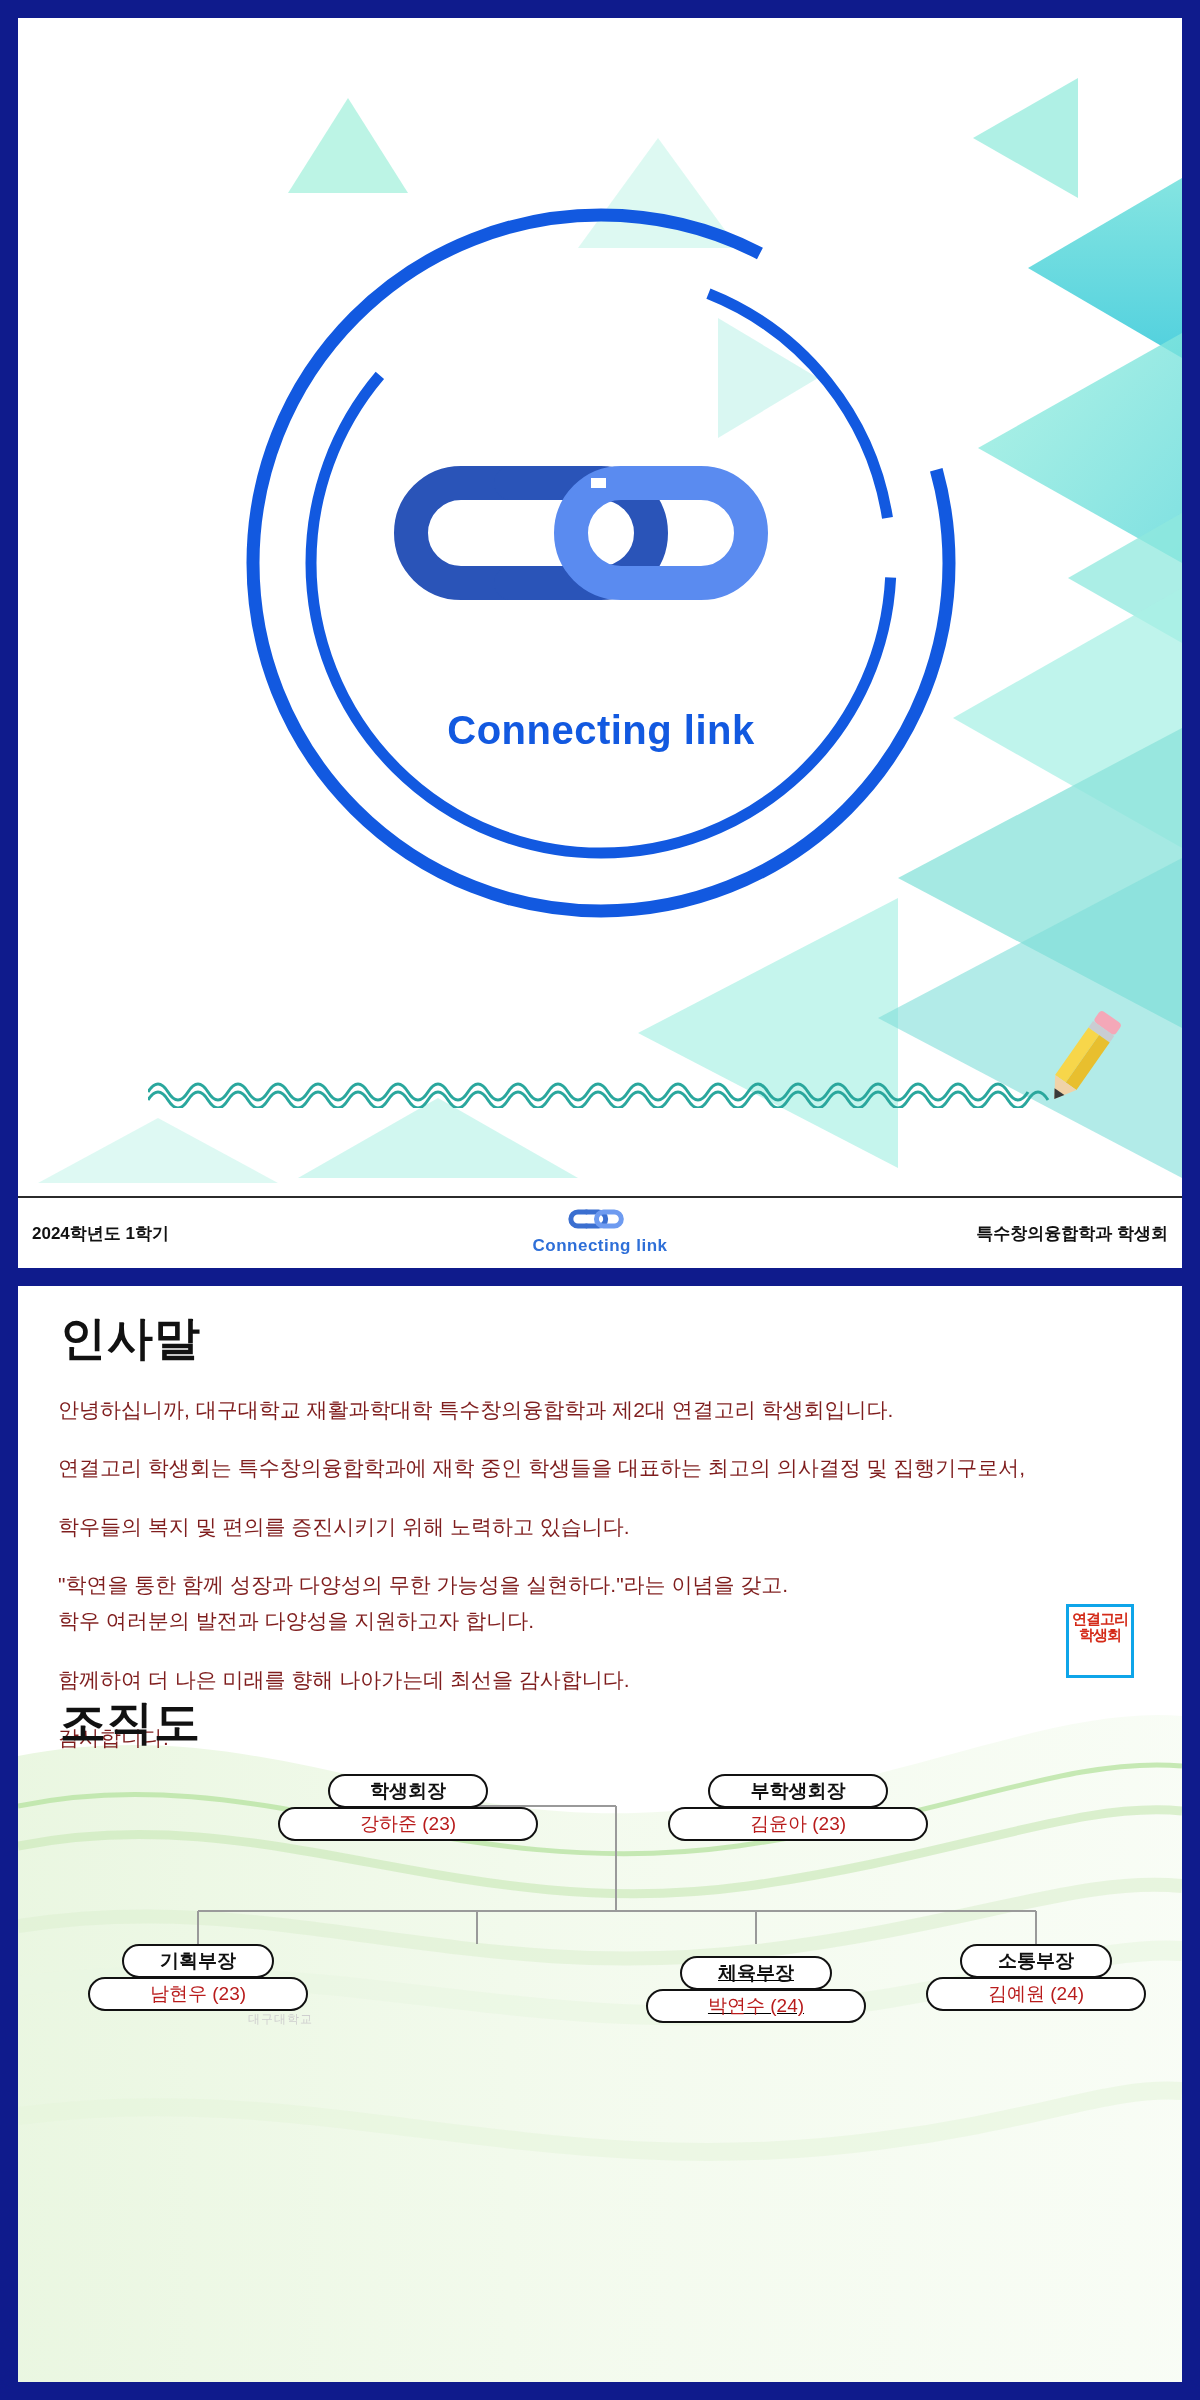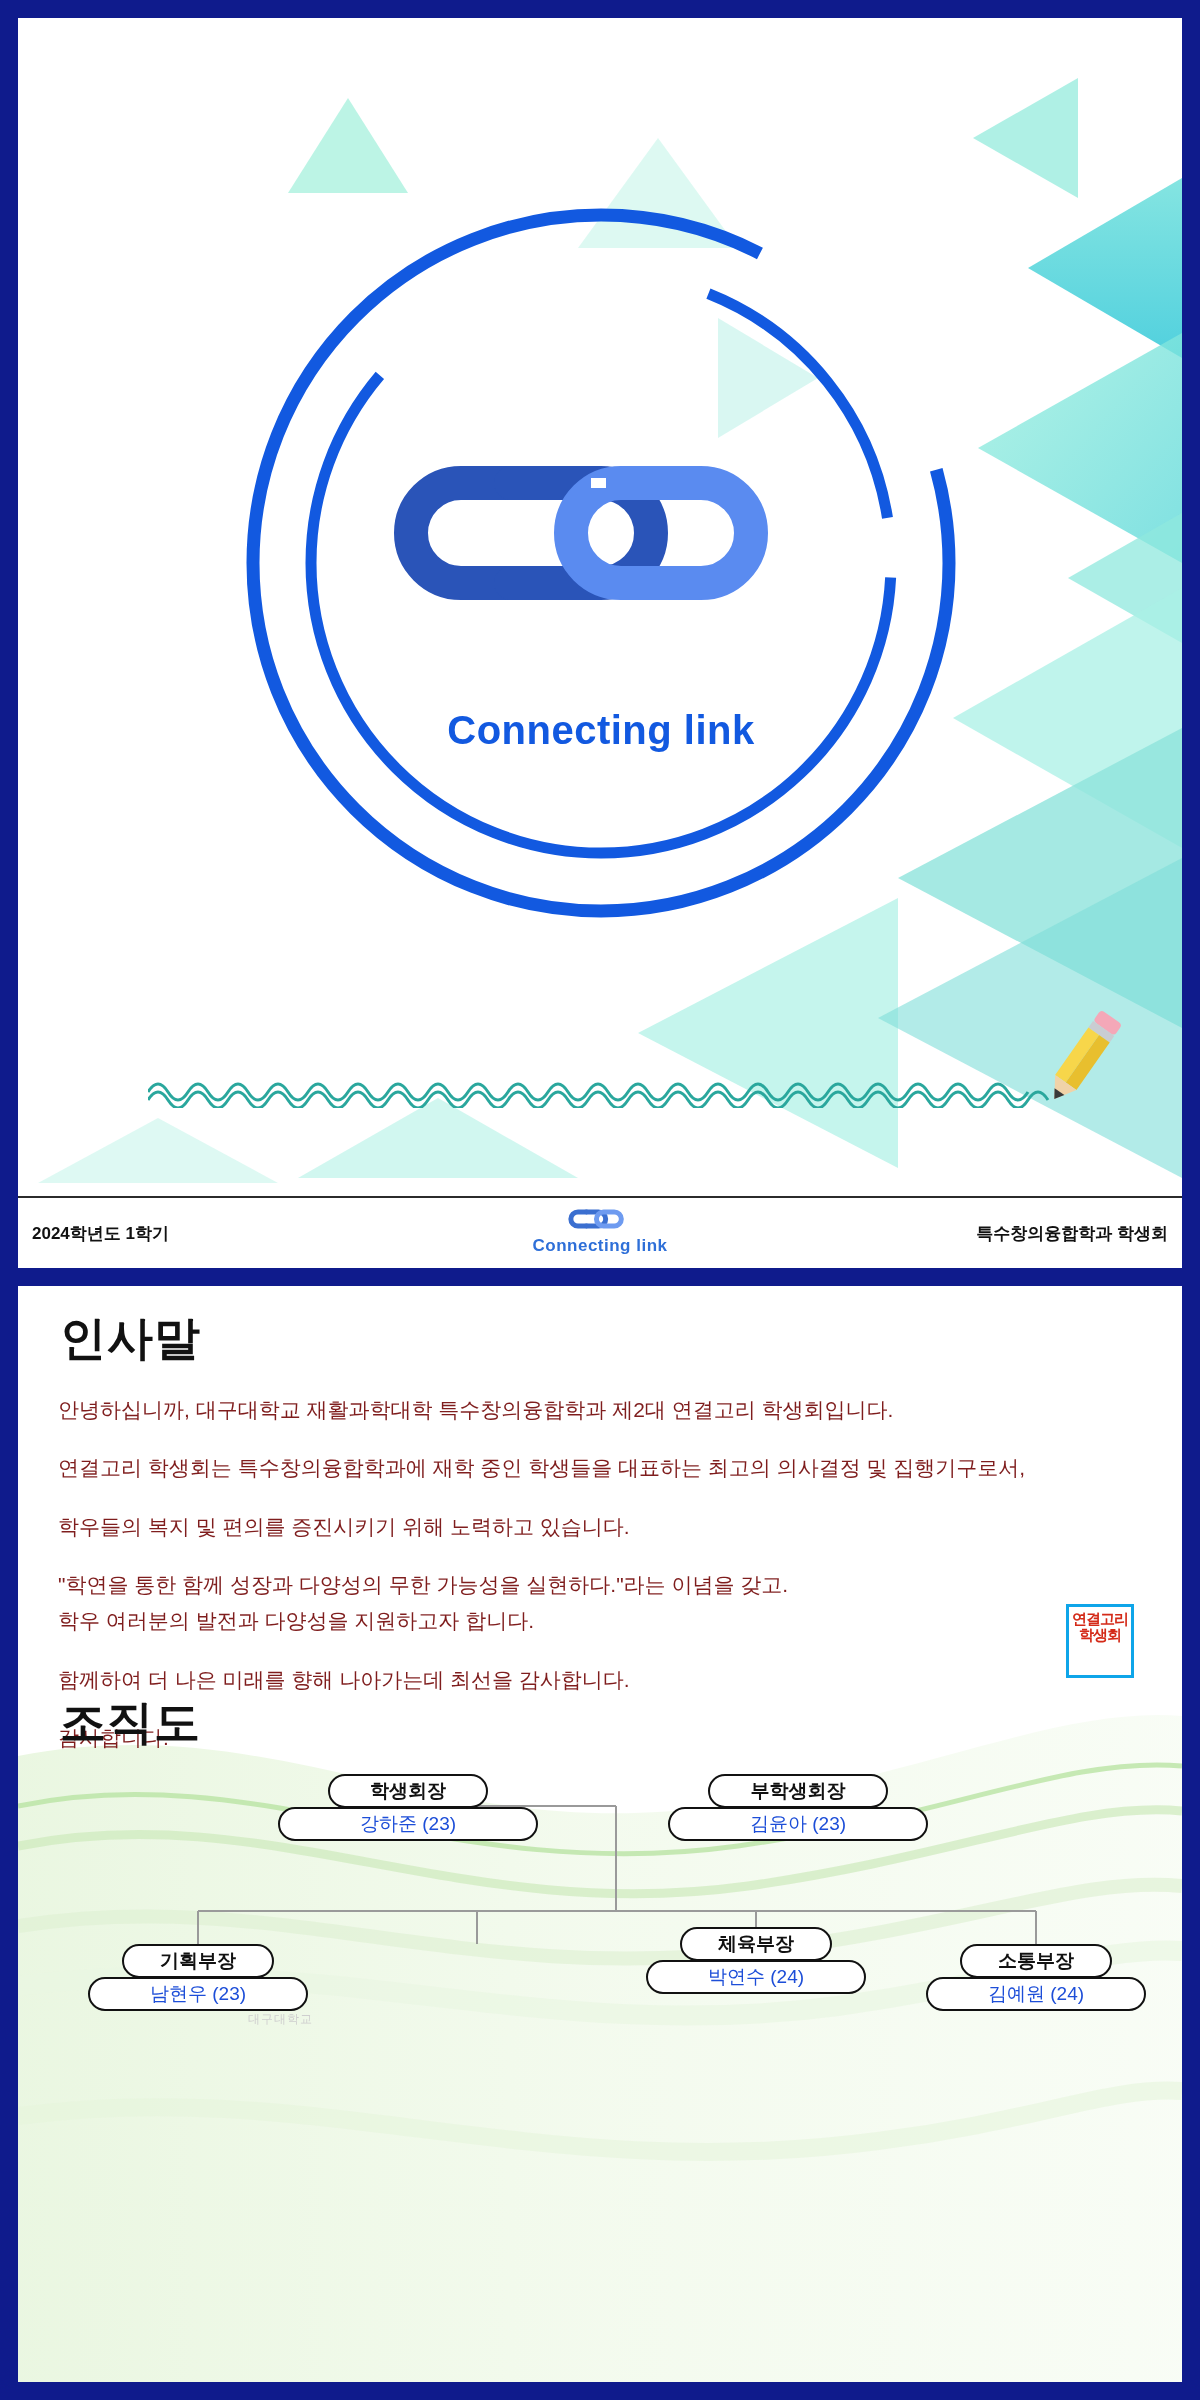--- a/index.html
+++ b/index.html
@@ -135,21 +135,21 @@
     display: flex; align-items: center; justify-content: center;
     font-size: 19px; font-weight: bold; color: #111;
   }
   .node .name {
     margin-top: -1px;
     height: 34px;
     border: 2px solid #111;
     border-radius: 18px;
     background: #ffffff;
     display: flex; align-items: center; justify-content: center;
-    font-size: 19px; color: #1d4ed8;
+    font-size: 19px; color: #b91c1c;
   }
   .node.wide { width: 260px; }
   .node.wide .name { width: 260px; }
   
   .swoosh { position: absolute; pointer-events: none; }
   #watermark {
     position: absolute;
     left: 230px; top: 725px;
     font-size: 12px; color: #cfcfcf; letter-spacing: 1px;
   }
@@ -291,21 +291,21 @@
       </div>
       <div class="node wide" style="left:650px; top:18px;">
         <div class="role" style="width:180px;margin:0 auto;">부학생회장</div>
         <div class="name">김윤아 (23)</div>
       </div>
 
       <div class="node" style="left:70px; top:188px;">
         <div class="role" style="width:152px;margin:0 auto;">기획부장</div>
         <div class="name">남현우 (23)</div>
       </div>
-      <div class="node" style="left:628px; top:171px;">
+      <div class="node" style="left:628px; top:200px;text-decoration:underline;">
         <div class="role" style="width:152px;margin:0 auto;">체육부장</div>
         <div class="name">박연수 (24)</div>
       </div>
       <div class="node" style="left:908px; top:188px;">
         <div class="role" style="width:152px;margin:0 auto;">소통부장</div>
         <div class="name">김예원 (24)</div>
       </div>
     </div>
 
     <div id="watermark">대구대학교</div>

